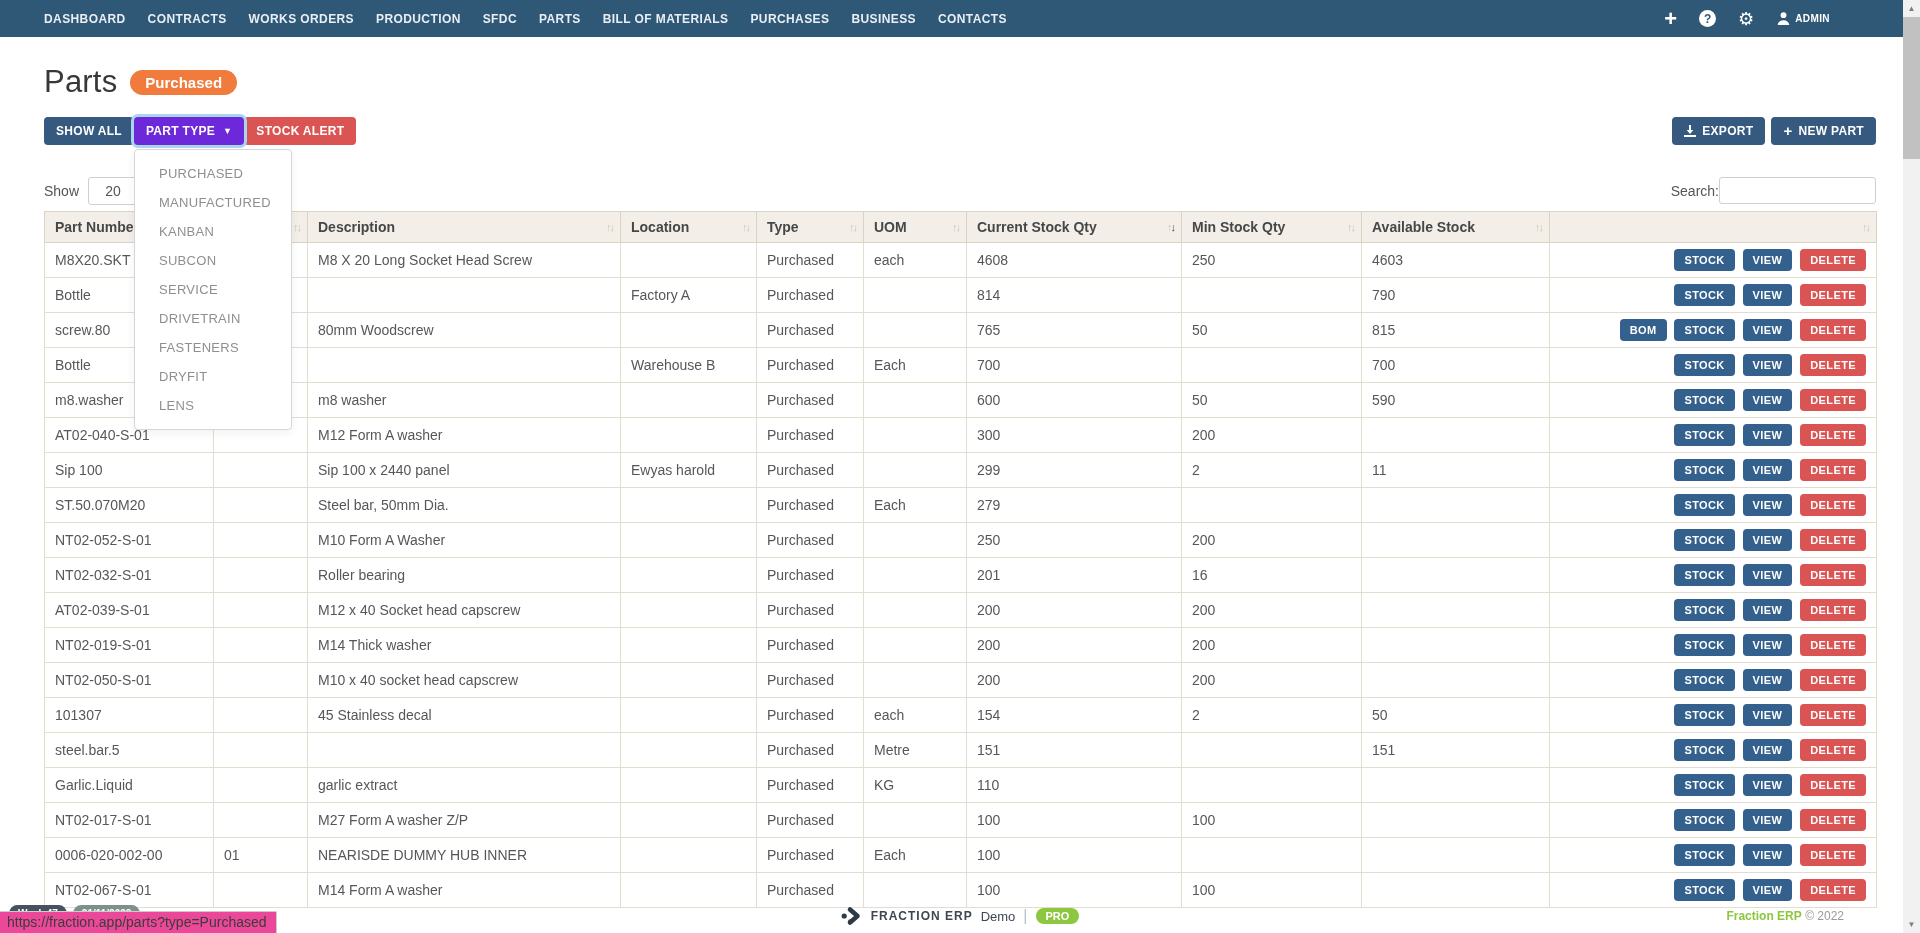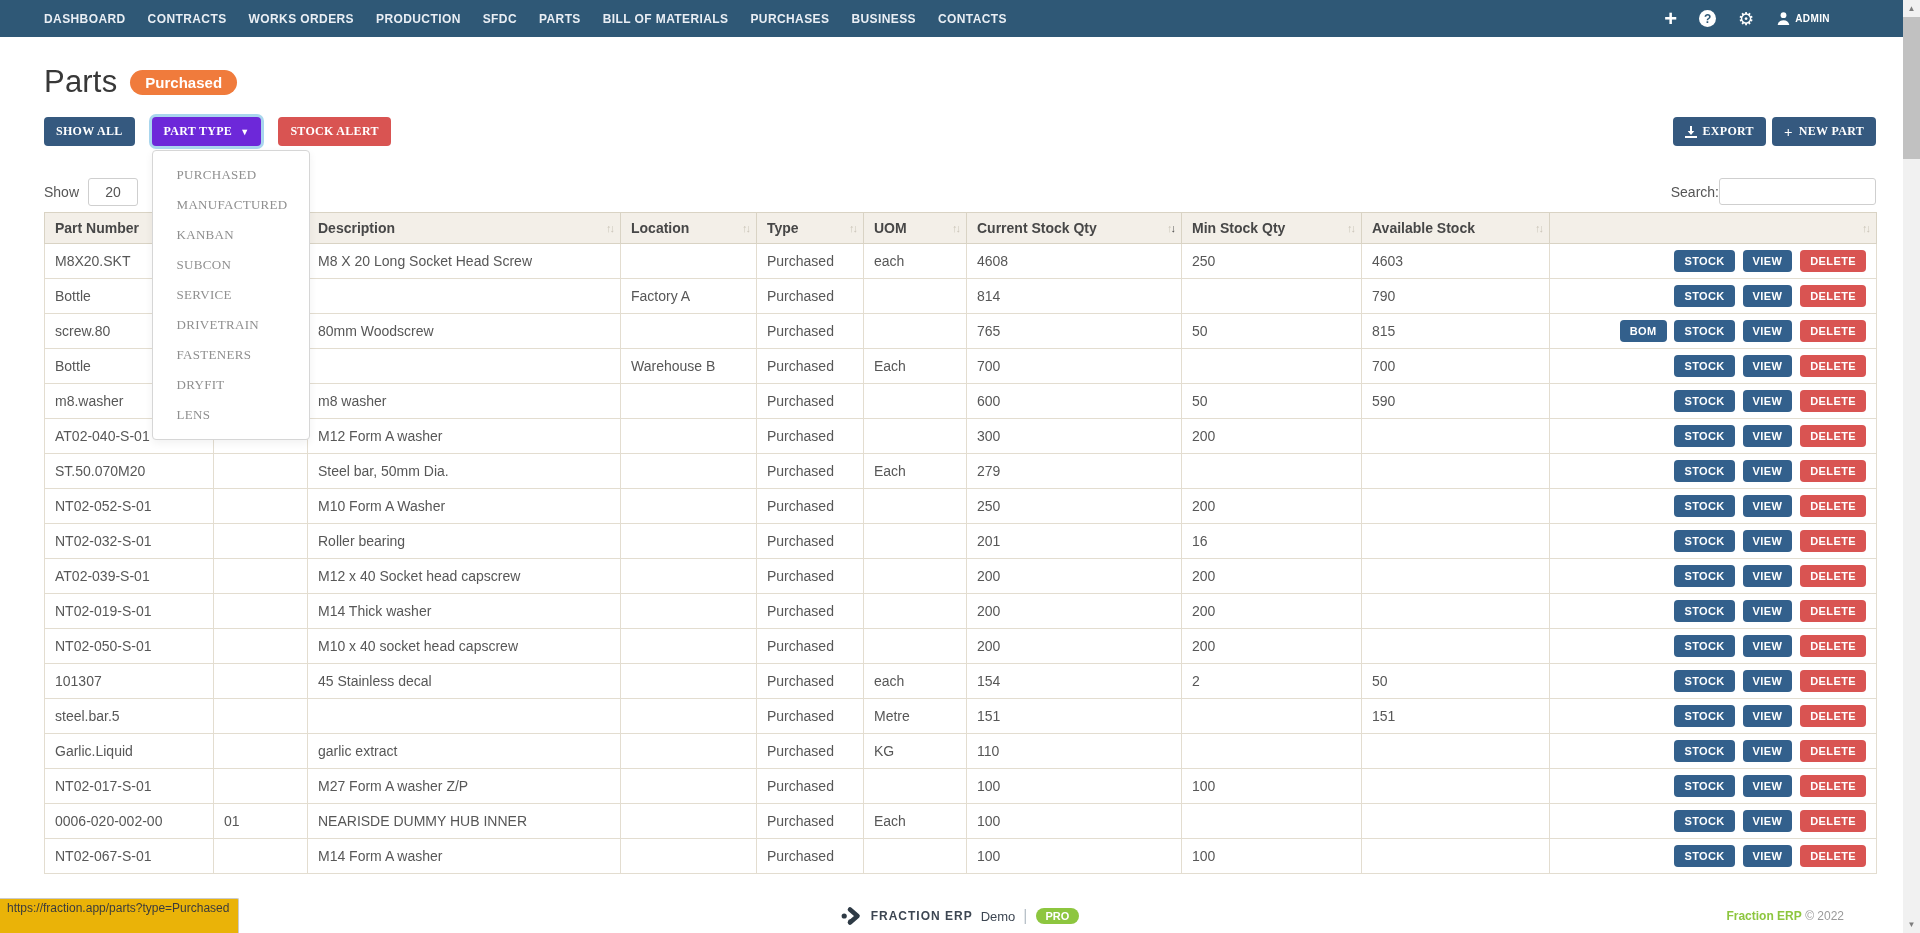--- a/index.html
+++ b/index.html
@@ -16,21 +16,21 @@
   .gear-glyph { color:#fff; font-size:18px; line-height:1; cursor:pointer; }
   .admin-wrap { display:flex; align-items:center; gap:4px; cursor:pointer; }
   .admin-label { color:#fff; font-size:10px; font-weight:bold; letter-spacing:.4px; }
 
   
   .content { padding:0 44px; position:relative; }
   .title-row { margin-top:24px; display:flex; align-items:center; gap:13px; height:42px; }
   .page-title { font-size:31px; font-weight:500; color:#383838; letter-spacing:.2px; }
   .filter-badge { background:#f07b3c; color:#fff; font-size:15px; font-weight:bold; padding:4px 15px; border-radius:16px; }
 
-  .toolbar { margin-top:14px; display:flex; align-items:center; gap:17px; position:relative;font-family:Liberation Serif, serif; }
+  .toolbar { margin-top:14px; display:flex; align-items:center; gap:0; position:relative; }
   .btn { display:inline-flex; align-items:center; gap:6px; font-size:12px; font-weight:bold; color:#fff; padding:7px 12px; border-radius:4px; letter-spacing:.3px; cursor:pointer; border:none; font-family:inherit; white-space:nowrap; }
   .btn-dark { background:#35597f; }
   .btn-info { background:#6d28d9; box-shadow:0 0 0 3px #a9d6ee; }
   .btn-red  { background:#d95452; }
   .caret { font-size:9px; margin-left:2px; }
   .toolbar-right { margin-left:auto; display:flex; gap:6px; }
   .dl-icon svg, .plus-sm { display:block; }
   .plus-sm { font-size:15px; font-weight:bold; line-height:10px; }
 
   
@@ -63,21 +63,21 @@
   .f-sep { color:#b9c2c9; font-size:16px; }
   .pro-badge { background:#8dc63f; color:#fff; font-size:11px; font-weight:bold; padding:2px 10px; border-radius:10px; }
   .copyright { position:absolute; right:76px; bottom:10px; font-size:12px; color:#9a9a9a; z-index:10; }
   .copyright b { color:#8dc63f; }
 
   .week-badges { position:absolute; left:9px; bottom:11px; display:flex; gap:6px; z-index:20; }
   .wk-pill { font-size:10px; font-weight:bold; color:#fff; padding:3px 9px; border-radius:9px; white-space:nowrap; }
   .wk-pill.dark { background:#46525e; }
   .wk-pill.lite { background:#7f9089; }
 
-  .status-bar { position:absolute; left:0; bottom:0; background:#eab308; border:1px solid #cbcbcb; border-left:none; border-bottom:none; border-top-right-radius:2px; padding:2px 9px 18px 7px; font-size:12px; color:#3c3c3c; z-index:30; }
+  .status-bar { position:absolute; left:0; bottom:0; background:#ec4899; border:1px solid #cbcbcb; border-left:none; border-bottom:none; border-top-right-radius:2px; padding:2px 9px 3px 7px; font-size:14px; color:#3c3c3c; z-index:30; }
 
   
   .scrollbar { position:absolute; top:0; right:0; bottom:0; width:17px; background:#f1f1f1; z-index:40; }
   .scroll-arrow { height:17px; display:flex; align-items:center; justify-content:center; font-size:8px; color:#7d7d7d; cursor:pointer; }
   .scroll-arrow.down { position:absolute; bottom:0; left:0; right:0; }
   .scroll-thumb { position:absolute; top:17px; left:0; right:0; height:142px; background:#c1c1c1; cursor:pointer; }
 </style>
 </head>
 <body>
 
@@ -296,20 +296,37 @@
           <td>200</td>
           <td></td>
           <td class="actions">
             
             <button class="row-btn blue">STOCK</button>
             <button class="row-btn blue">VIEW</button>
             <button class="row-btn red">DELETE</button>
           </td>
         </tr>
 
+        <tr>
+          <td>Sip 100</td>
+          <td></td>
+          <td>Sip 100 x 2440 panel</td>
+          <td>Ewyas harold</td>
+          <td>Purchased</td>
+          <td></td>
+          <td>299</td>
+          <td>2</td>
+          <td>11</td>
+          <td class="actions">
+            
+            <button class="row-btn blue">STOCK</button>
+            <button class="row-btn blue">VIEW</button>
+            <button class="row-btn red">DELETE</button>
+          </td>
+        </tr>
 
         <tr>
           <td>ST.50.070M20</td>
           <td></td>
           <td>Steel bar, 50mm Dia.</td>
           <td></td>
           <td>Purchased</td>
           <td>Each</td>
           <td>279</td>
           <td></td>

